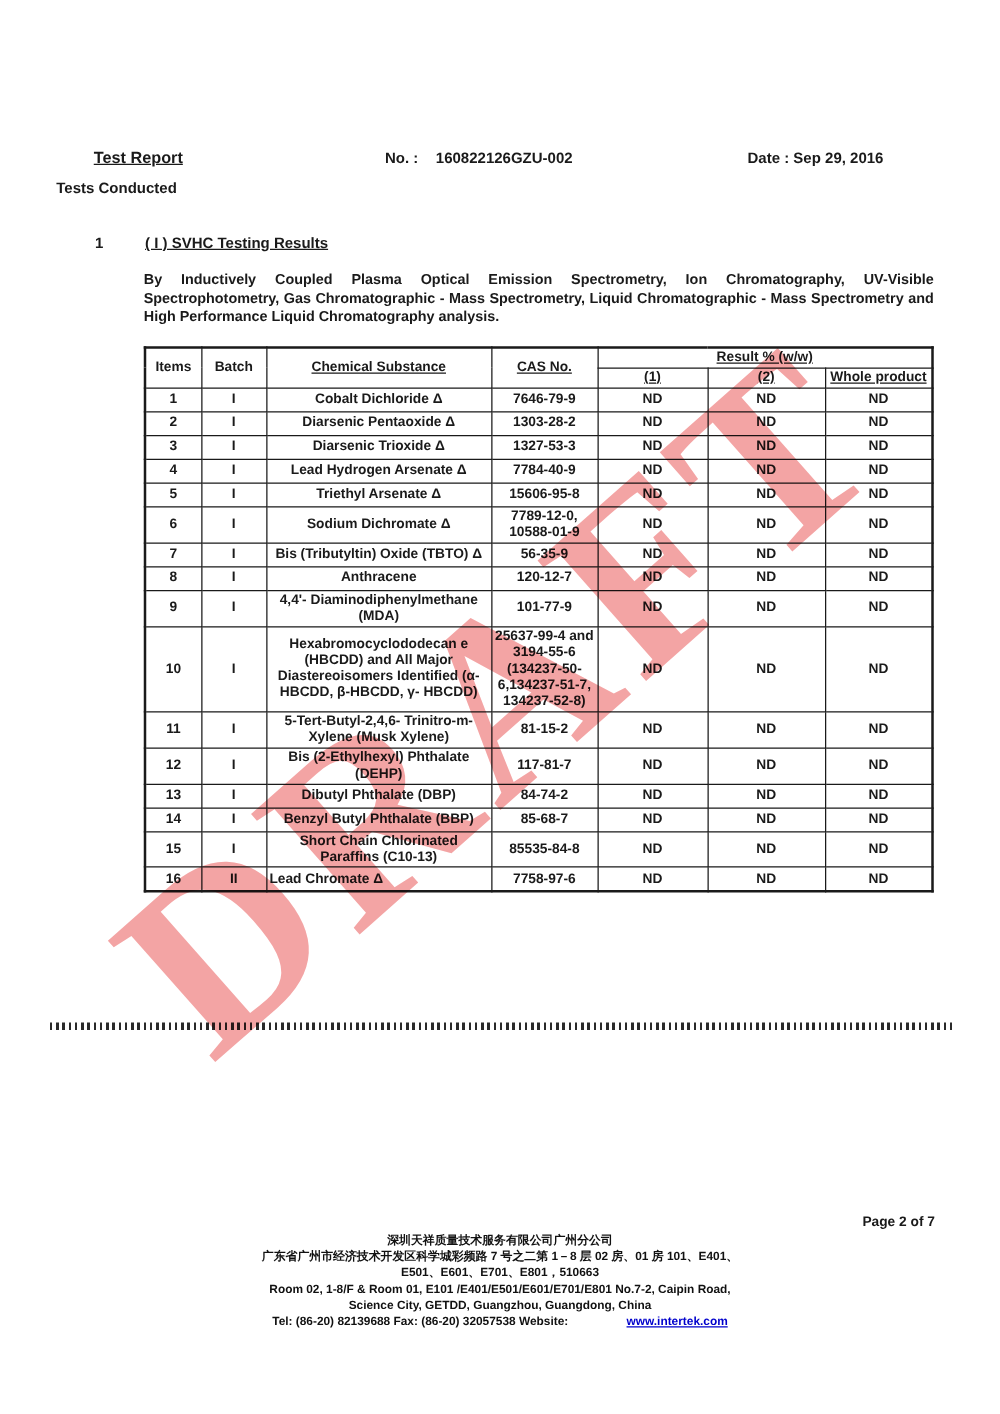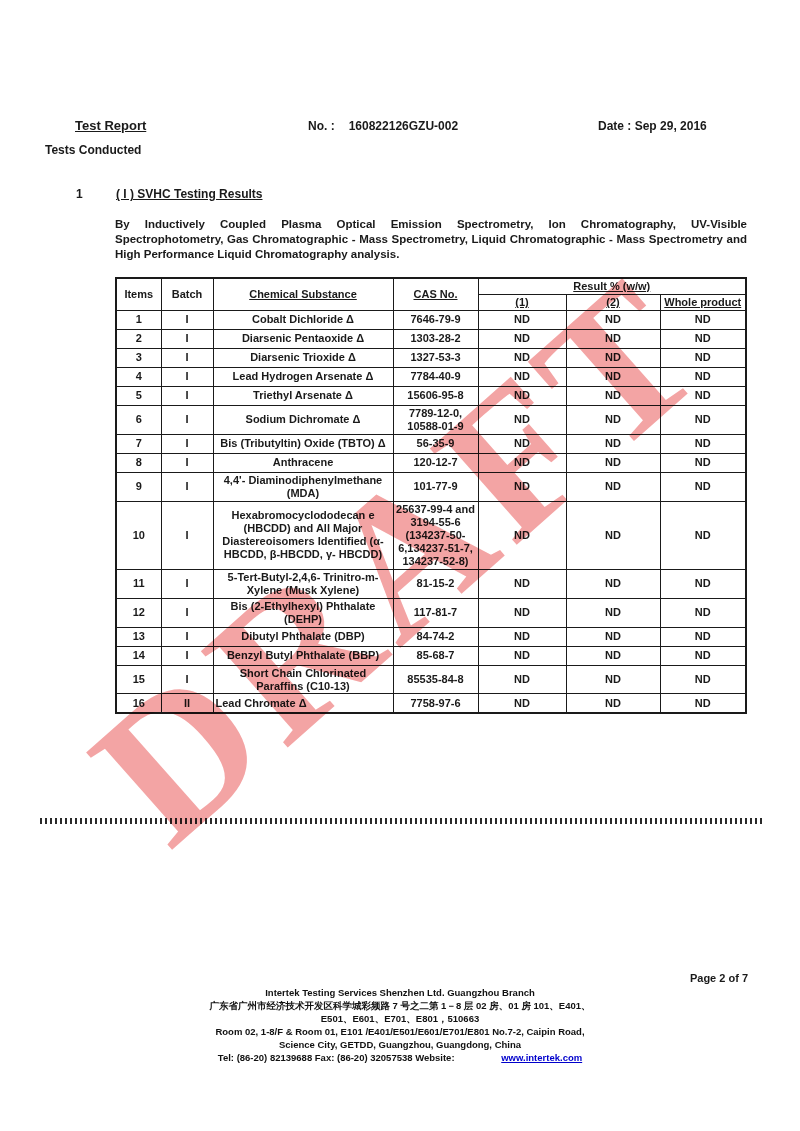--- a/index.html
+++ b/index.html
@@ -250,21 +250,21 @@
         </tbody>
     </table>
   </div>
 
   <div class="tear"></div>
 
   <div class="watermark" style="color: rgb(239, 129, 129);">DRAFT</div>
 
   <div class="page-num">Page 2 of 7</div>
   <div class="footer">
-    <div>Intertek Testing Services Shenzhen Ltd. Guangzhou Branch</div>
+    <div>深圳天祥质量技术服务有限公司广州分公司</div>
     <div>广东省广州市经济技术开发区科学城彩频路 7 号之二第 1－8 层 02 房、01 房 101、E401、</div>
     <div>E501、E601、E701、E801，510663</div>
     <div>Room 02, 1-8/F &amp; Room 01, E101 /E401/E501/E601/E701/E801 No.7-2, Caipin Road,</div>
     <div>Science City, GETDD, Guangzhou, Guangdong, China</div>
     <div>
       <span>Tel: (86-20) 82139688 Fax: (86-20) 32057538 Website: </span><a class="link" href="#">www.intertek.com</a>
     </div>
   </div>
 
 </div>

